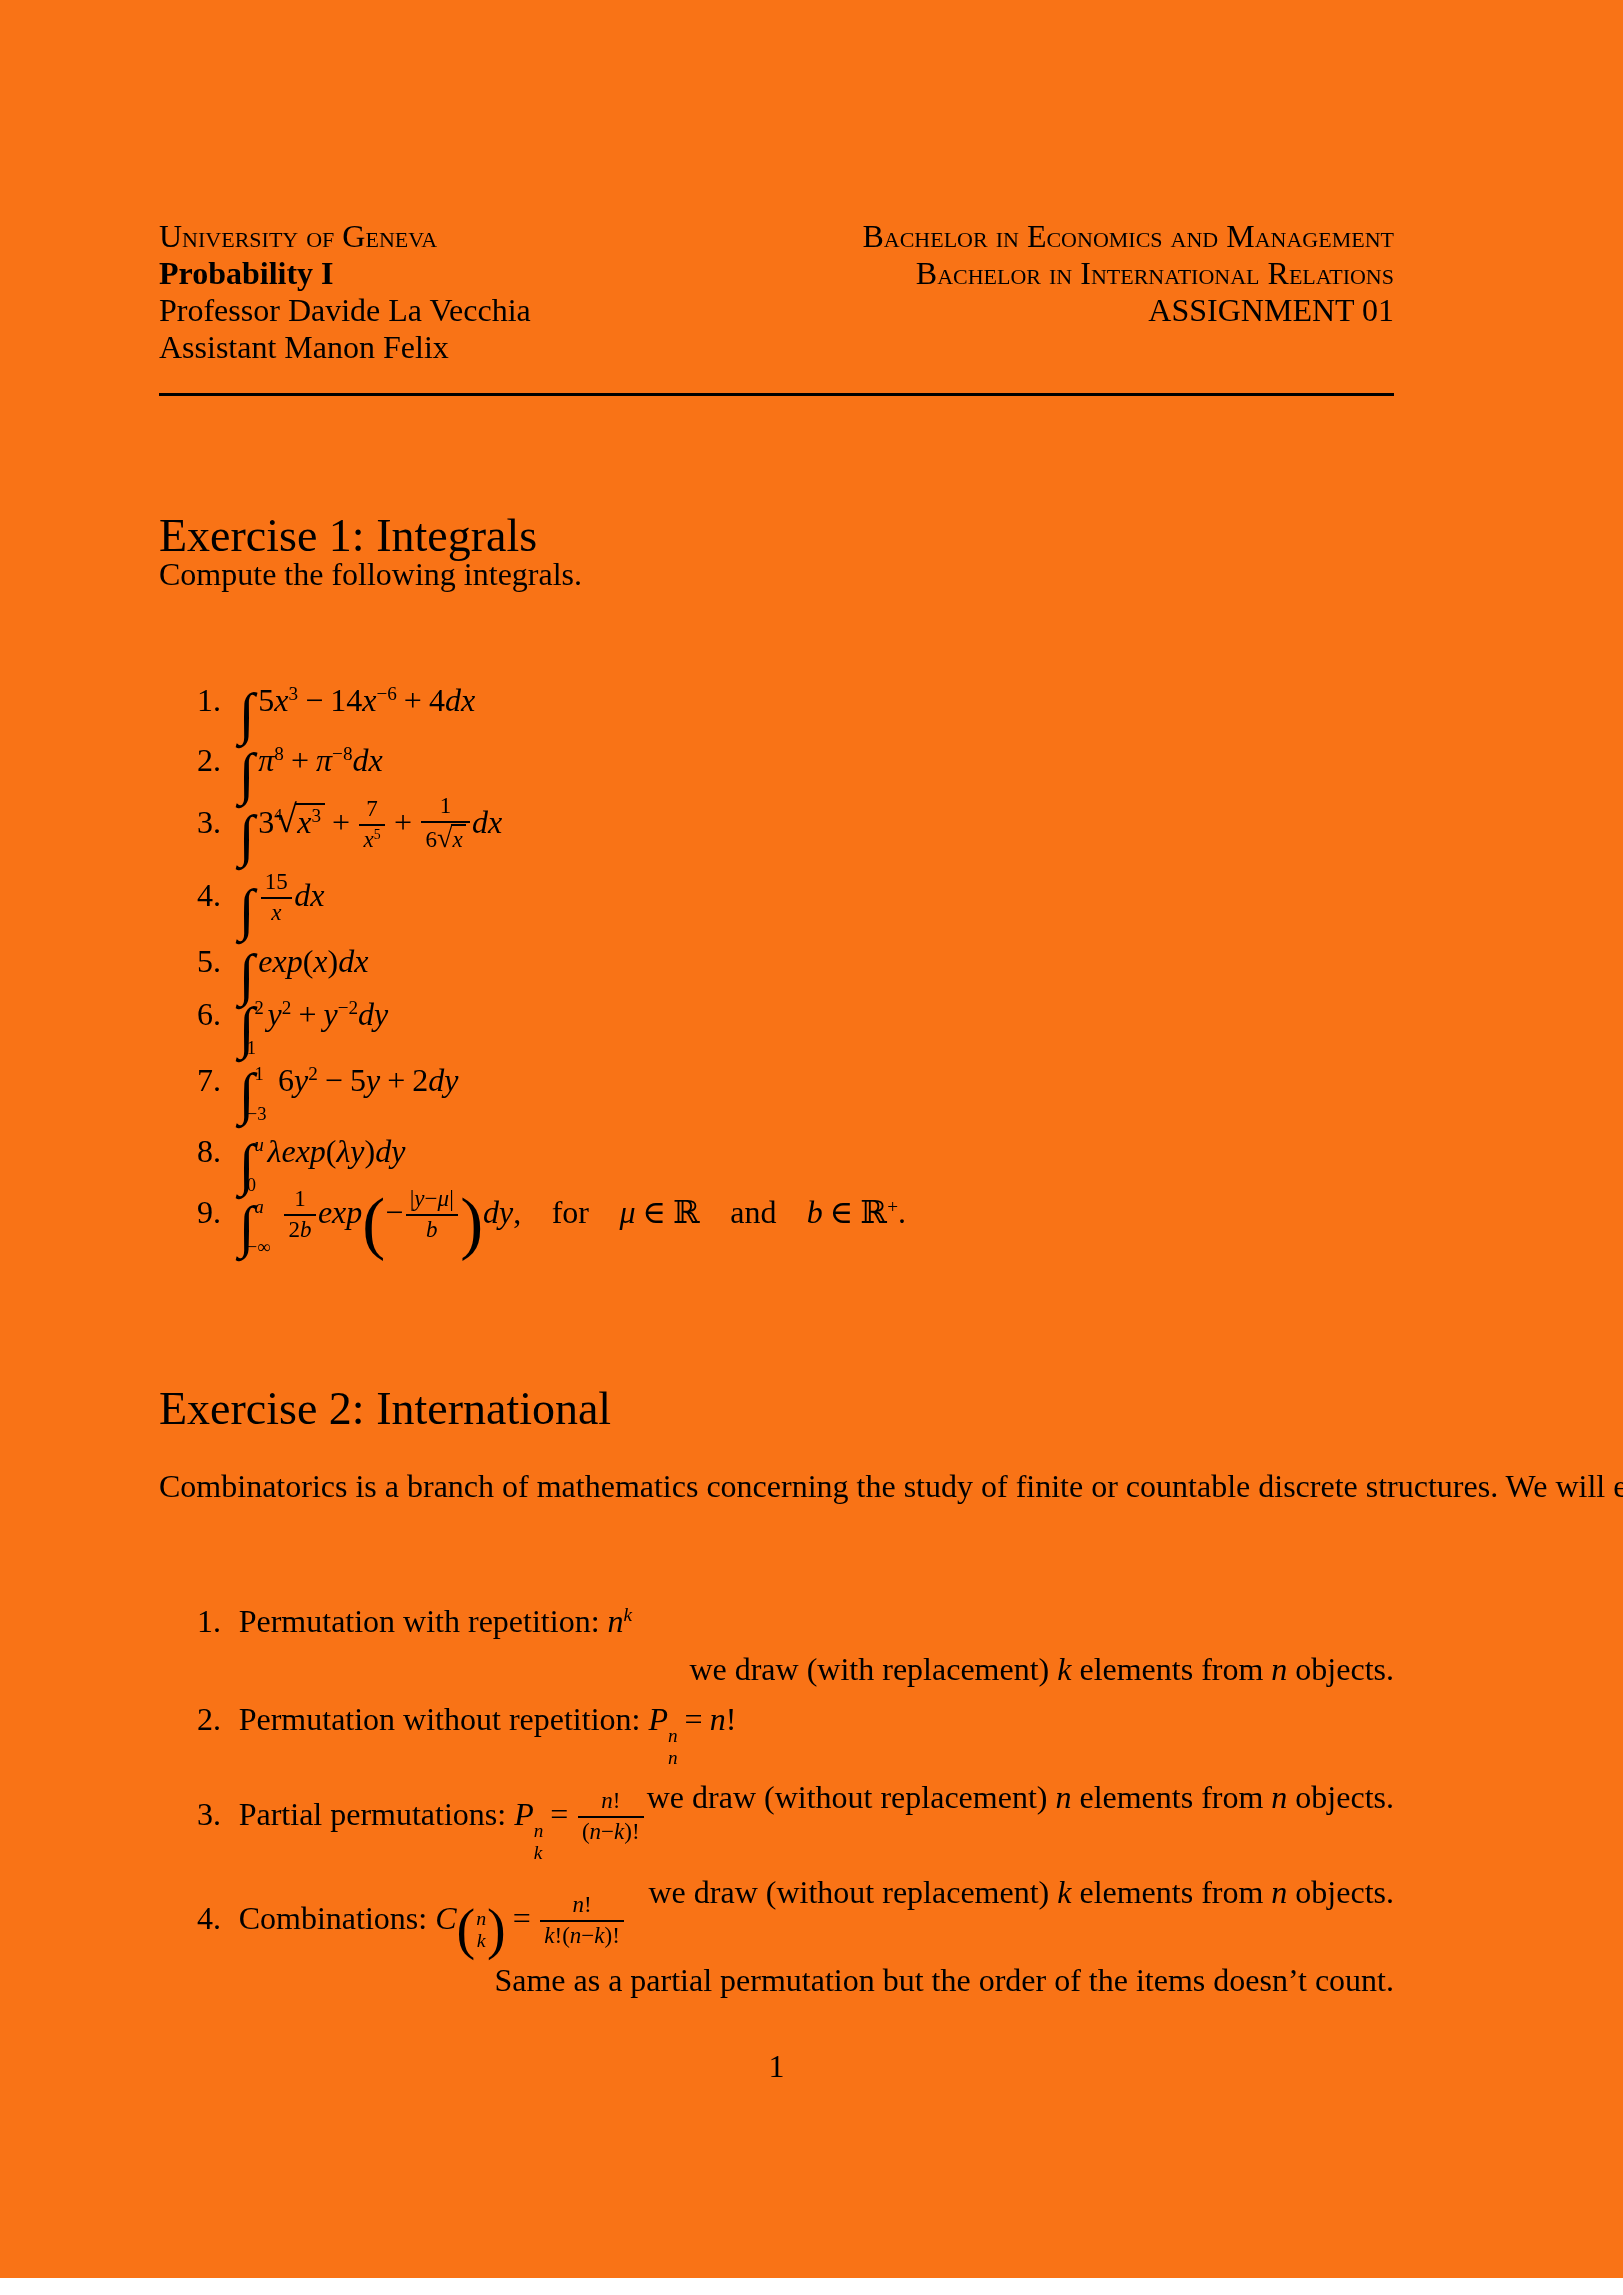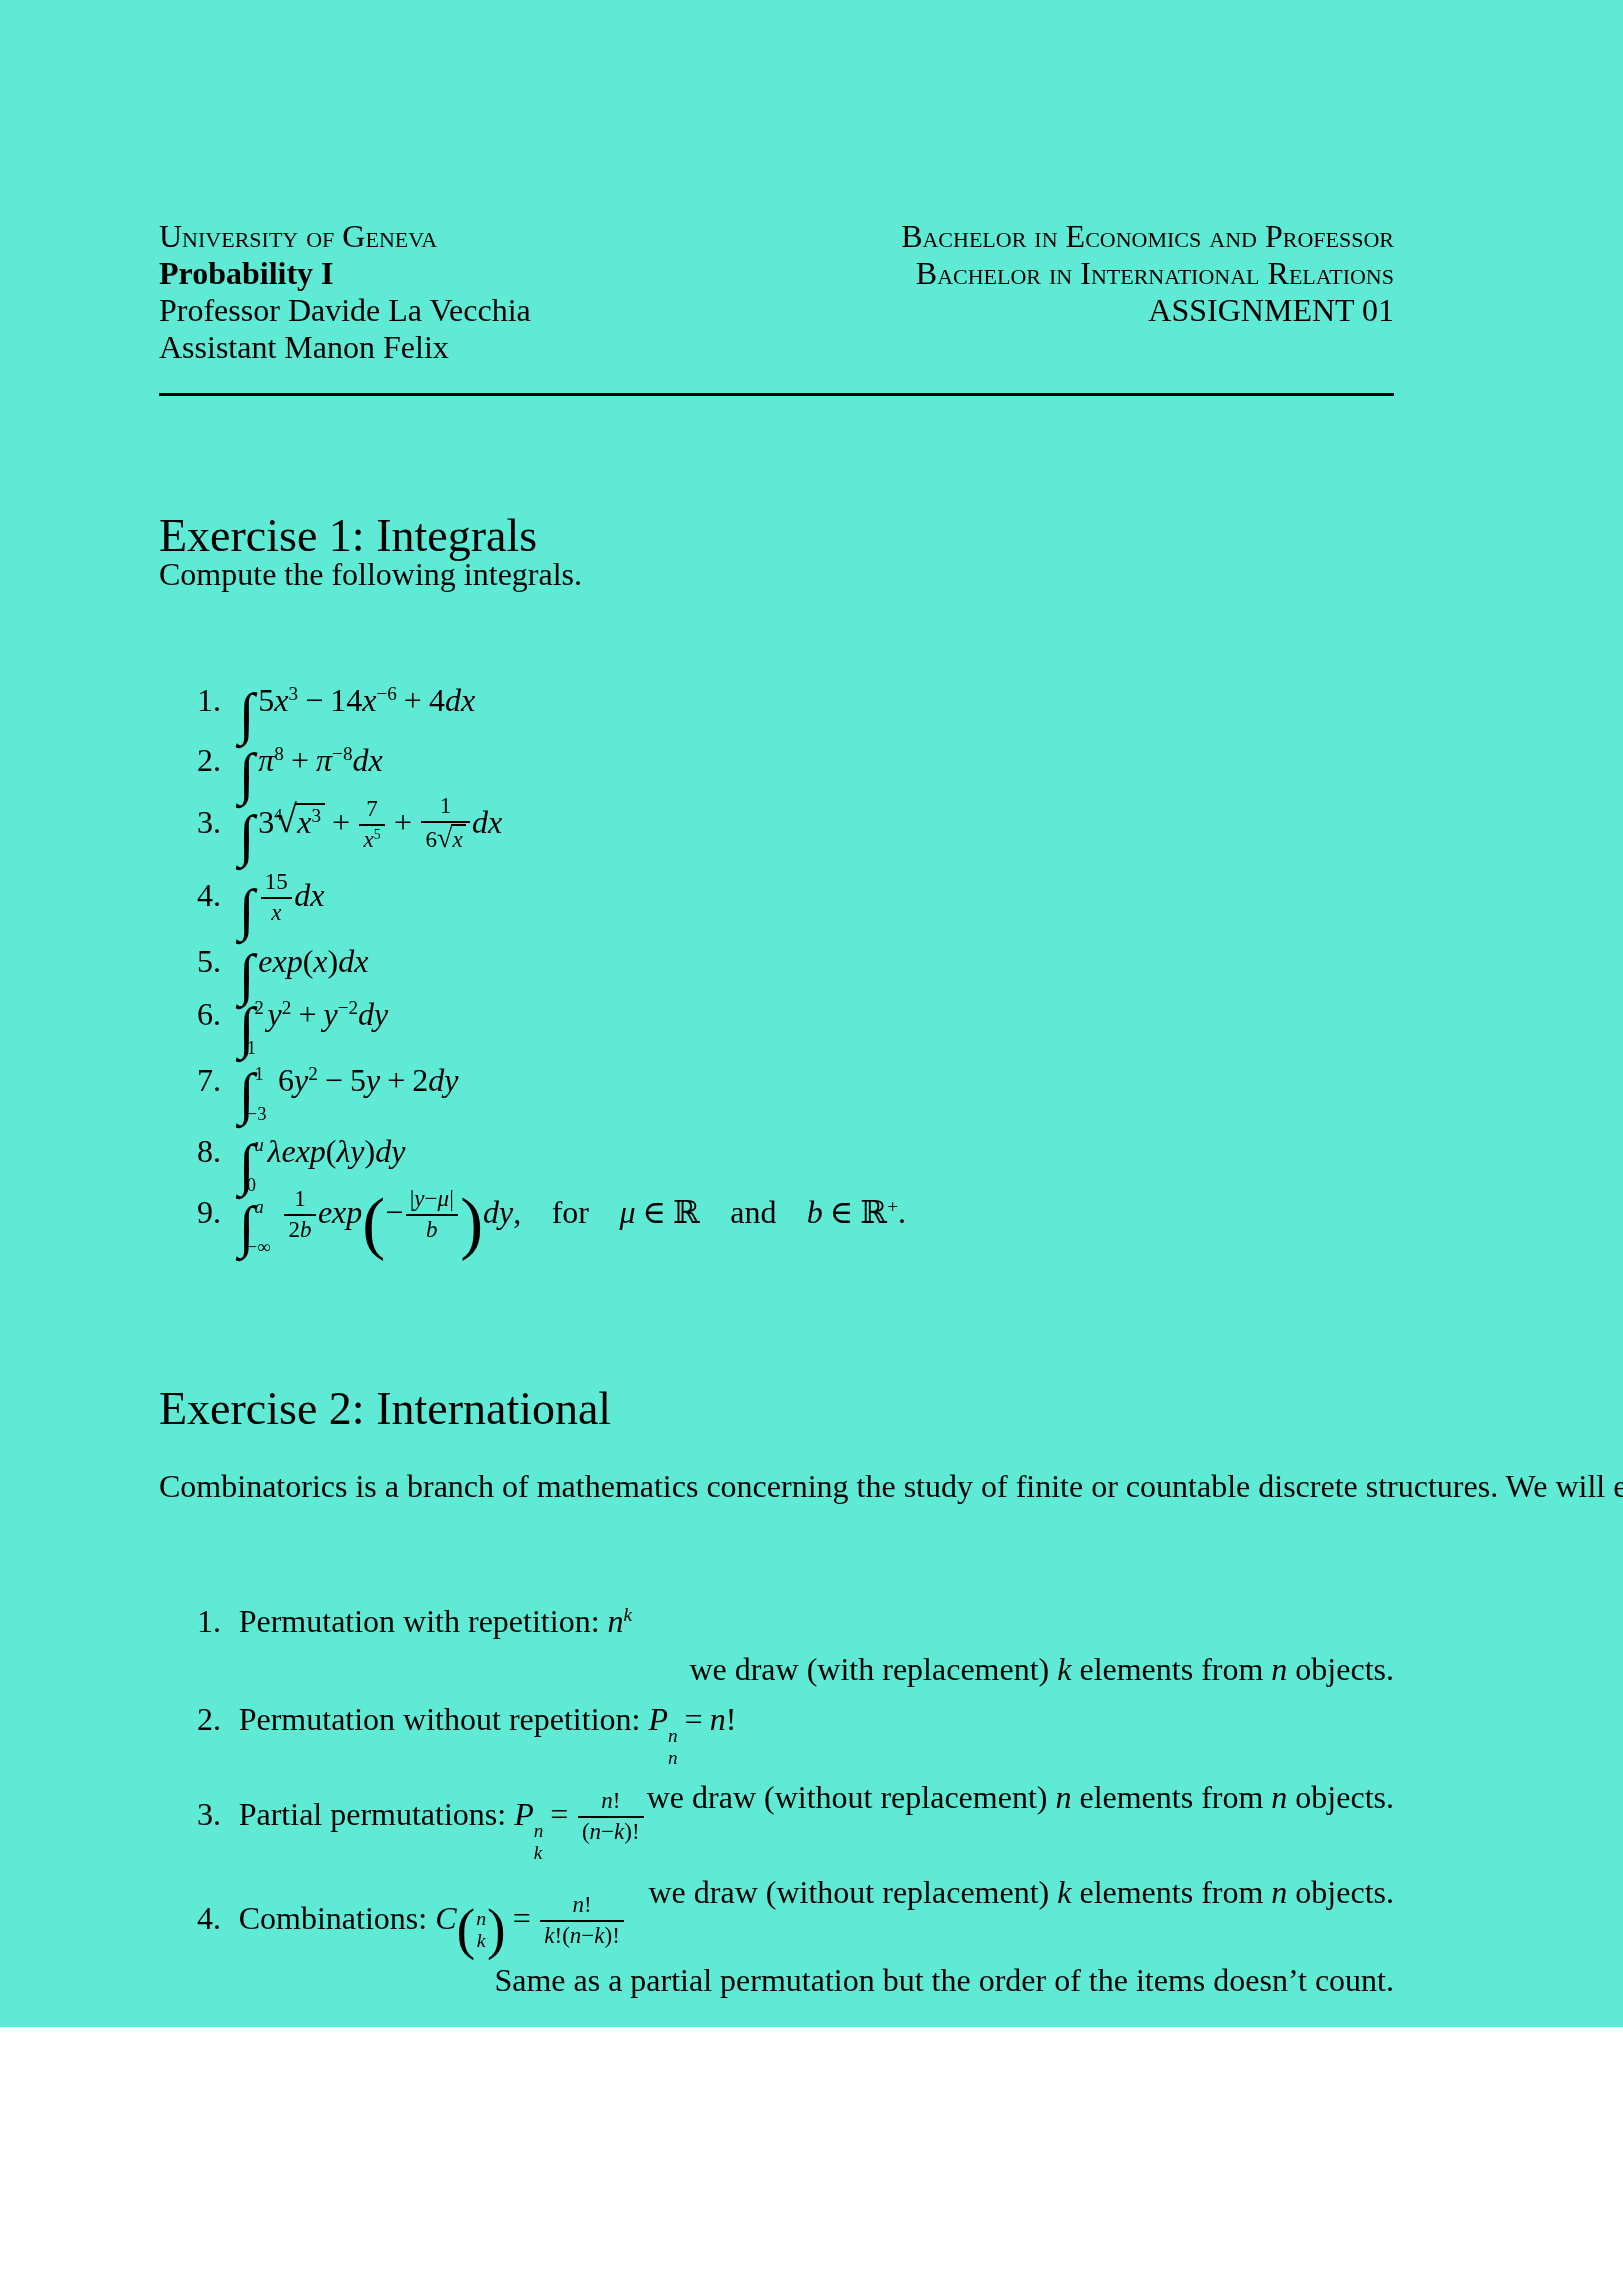--- a/index.html
+++ b/index.html
@@ -1,17 +1,17 @@
 <!DOCTYPE html>
 <html style="font-size:10.5px"><head>
 <meta charset="utf-8">
 <style>
   html,body { margin:0; padding:0; background:#ffffff; }
   .page {
-    position:relative; width:1623px; height:2027px; background:#5eead4;
+    position:relative; width:1623px; height:2278px; background:#f97316;
     font-family:"Liberation Serif","DejaVu Serif","DejaVu Sans",serif;
     color:#000; font-size:32px;
   }
   
   .doc-header { position:absolute; left:159px; top:218px; width:1235px; }
   .hdr-left  { position:absolute; left:0; top:0; text-align:left; }
   .hdr-right { position:absolute; right:0; top:0; text-align:right; }
   .hl { height:37px; line-height:37px; white-space:nowrap; }
   .sc { font-variant:small-caps; }
   .bold { font-weight:bold; }
@@ -71,21 +71,21 @@
 <div class="page">
 
   <header class="doc-header">
     <div class="hdr-left">
       <div class="hl sc">University of Geneva</div>
       <div class="hl bold">Probability I</div>
       <div class="hl">Professor Davide La Vecchia</div>
       <div class="hl">Assistant Manon Felix</div>
     </div>
     <div class="hdr-right">
-      <div class="hl sc">Bachelor in Economics and Professor</div>
+      <div class="hl sc">Bachelor in Economics and Management</div>
       <div class="hl sc">Bachelor in International Relations</div>
       <div class="hl">ASSIGNMENT 01</div>
     </div>
   </header>
 
   <div class="rule"></div>
 
   <h1 class="sec-title t1">Exercise 1: Integrals</h1>
   <p class="intro i1">Compute the following integrals.</p>
   <ol class="mlist list1">

